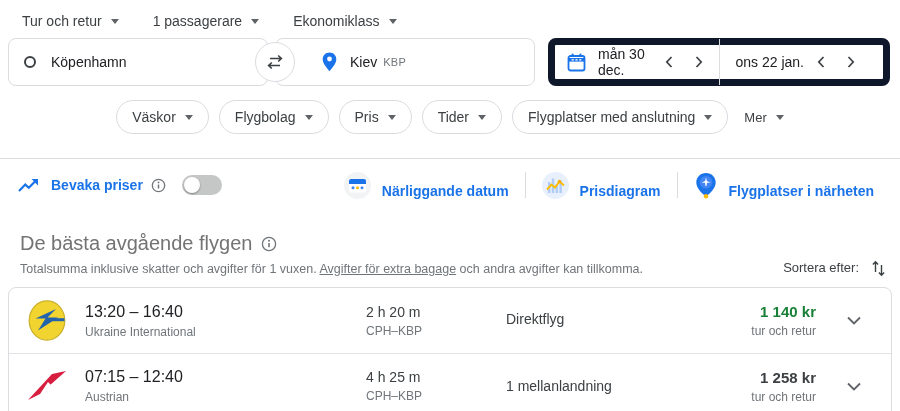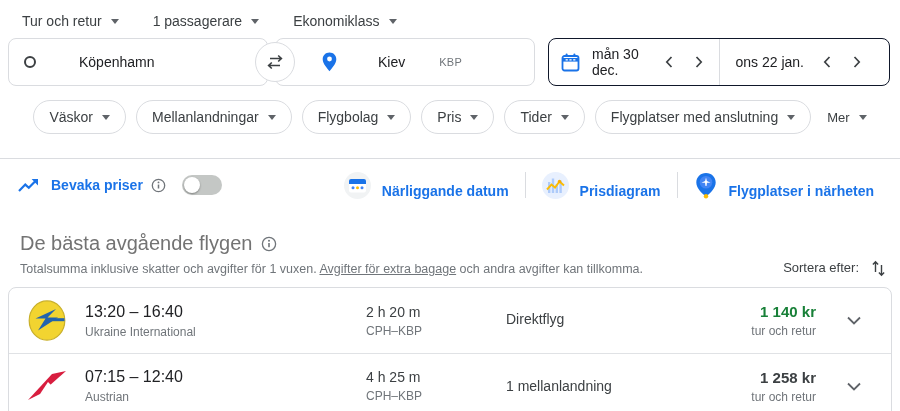--- a/index.html
+++ b/index.html
@@ -9,29 +9,29 @@
     background:#fff; font-family:"Liberation Sans", sans-serif; color:#202124;
   }
   
   .topbar { display:flex; align-items:center; gap:34px; padding:13px 0 0 22px; font-size:14px; color:#3c4043; }
   .topbar-item { display:flex; align-items:center; cursor:pointer; }
   .caret { width:0; height:0; border-left:4.5px solid transparent; border-right:4.5px solid transparent;
            border-top:5px solid #5f6368; margin-left:9px; display:inline-block; }
   
   .search-row { display:flex; margin:9px 8px 0 8px; height:48px; }
   .od-group { position:relative; display:flex; width:527px; }
-  .field { border:1px solid #dadce0; border-radius:8px; display:flex; align-items:center; padding:0 15px; background:#fff;gap:28px; }
+  .field { border:1px solid #dadce0; border-radius:8px; display:flex; align-items:center; padding:0 15px; background:#fff; }
   .field-origin { width:260px; }
   .field-dest { width:260px; margin-left:7px; padding-left:46px; }
   .ring-icon { width:12px; height:12px; border:2px solid #3c4043; border-radius:50%; margin-right:15px; flex:none; }
   .field-text { font-size:14px; color:#202124; }
   .sub-code { font-size:11px; color:#70757a; margin-left:6px; letter-spacing:.3px; }
   .swap-btn { position:absolute; left:247px; top:4px; width:40px; height:40px; border-radius:50%;
               border:1px solid #dadce0; background:#fff; display:flex; align-items:center; justify-content:center; z-index:2; cursor:pointer; }
-  .date-field { margin-left:13px; flex:1; max-width:342px; border:1px solid #0f172a; border-radius:8px;
+  .date-field { margin-left:13px; flex:1; max-width:342px; border:7px solid #0f172a; border-radius:8px;
                 display:flex; align-items:center; padding:0 12px; background:#fff; }
   .date-half { display:flex; align-items:center; flex:1; }
   .date-text { font-size:14px; color:#202124; margin-left:12px; }
   .date-text.ret { margin-left:16px; }
   .steppers { display:flex; align-items:center; gap:18px; margin-left:auto; margin-right:14px; }
   .date-divider { width:1px; height:46px; background:#dadce0; }
   .chev-btn { background:none; border:none; display:flex; cursor:pointer; padding:2px; }
   
   .chips-row { display:flex; justify-content:center; align-items:center; gap:10px; margin-top:13px; height:36px; }
   .chip { display:flex; align-items:center; border:1px solid #dadce0; border-radius:18px; height:34px;
@@ -155,24 +155,20 @@
       </div>
     </div>
   </div>
 
   <div class="chips-row">
     <div class="chip">
       <span>Väskor</span>
         <span class="caret"></span>
     </div>
     <div class="chip">
-      <span>Mellanlandningar</span>
-        <span class="caret"></span>
-    </div>
-    <div class="chip">
       <span>Flygbolag</span>
         <span class="caret"></span>
     </div>
     <div class="chip">
       <span>Pris</span>
         <span class="caret"></span>
     </div>
     <div class="chip">
       <span>Tider</span>
         <span class="caret"></span>

